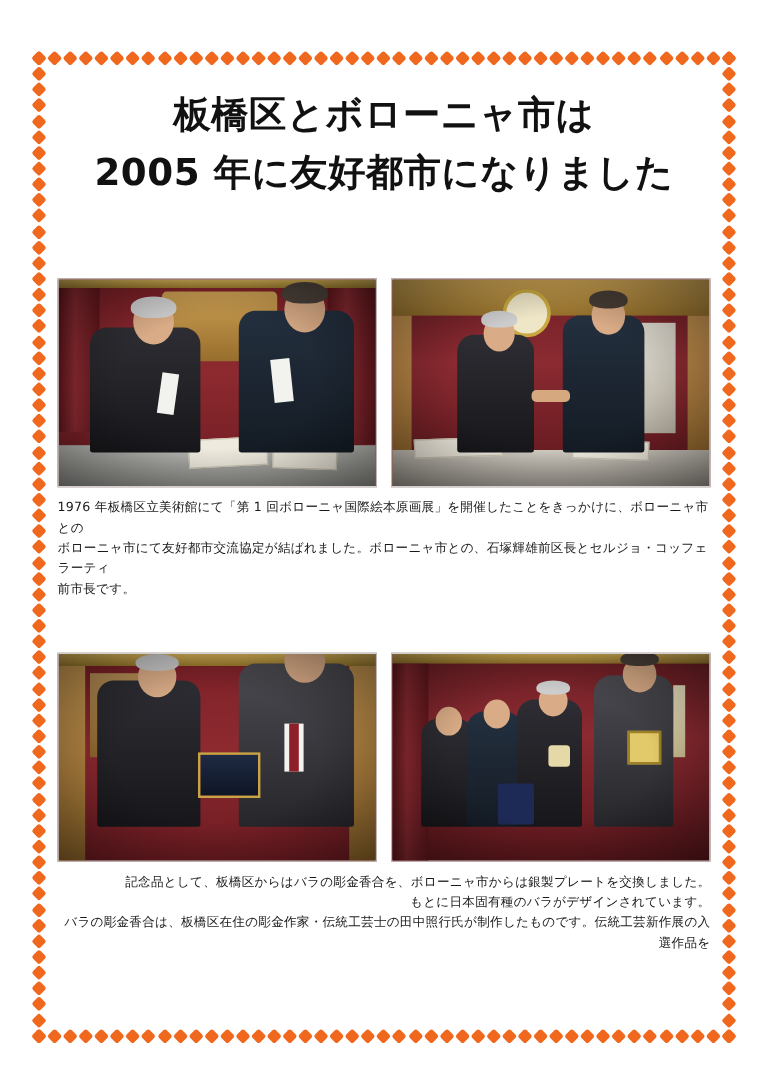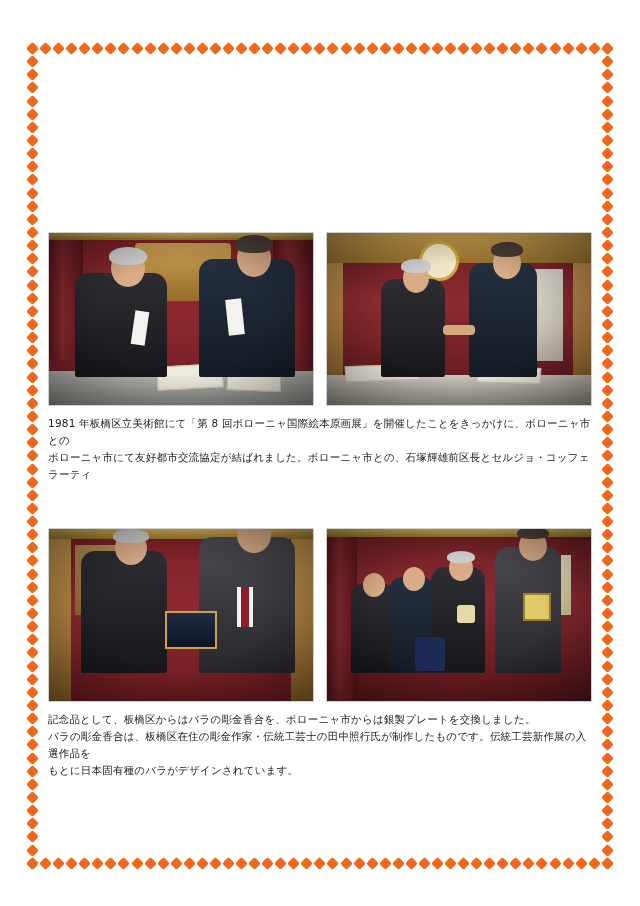--- a/index.html
+++ b/index.html
@@ -84,21 +84,21 @@
     margin-top: 4px;
   }
 
   
   .block {
     position: absolute;
     left: 48px;
     right: 48px;
   }
   .block-1 { top: 232px; }
-  .block-2 { top: 528px; }
+  .block-2 { top: 544px; text-align: right; }
 
   .photo-row {
     display: flex;
     gap: 12px;
   }
   .photo {
     position: relative;
     width: 266px;
     height: 174px;
     overflow: hidden;
@@ -402,20 +402,24 @@
         <span class="dot" style="background: rgb(240, 104, 30);"></span>
         <span class="dot" style="background: rgb(240, 104, 30);"></span>
         <span class="dot" style="background: rgb(240, 104, 30);"></span>
         <span class="dot" style="background: rgb(240, 104, 30);"></span>
         <span class="dot" style="background: rgb(240, 104, 30);"></span>
         <span class="dot" style="background: rgb(240, 104, 30);"></span>
         <span class="dot" style="background: rgb(240, 104, 30);"></span>
       </div>
   </div>
 
+  <div class="headline">
+    <div class="line1">板橋区とボローニャ市は</div>
+    <div class="line2">2005 年に友好都市になりました</div>
+  </div>
 
   <div class="block block-1">
     <div class="photo-row">
 
       <div class="photo">
         <div class="wall"></div>
         <div class="gold-bar" style="left:0;top:0;width:100%;height:7px;"></div>
         <div class="drape" style="left:0;top:7px;width:34px;height:120px;"></div>
         <div class="drape" style="right:0;top:7px;width:40px;height:130px;"></div>
         <div class="gold-bar" style="left:86px;top:10px;width:96px;height:58px;border-radius:4px;opacity:.85;"></div>
@@ -453,22 +457,23 @@
         <div class="figure suit-navy" style="left:142px;width:68px;height:114px;"></div>
         <div class="head" style="left:166px;bottom:126px;width:28px;height:32px;"></div>
         <div class="hair" style="left:164px;bottom:148px;width:32px;height:15px;background:#463c34;"></div>
         <div style="position:absolute;left:116px;bottom:70px;width:32px;height:10px;background:#d6a87f;border-radius:4px;"></div>
         <div class="vignette"></div>
       </div>
 
     </div>
 
     <div class="caption">
-      <p>1981 年板橋区立美術館にて「第 8 回ボローニャ国際絵本原画展」を開催したことをきっかけに、ボローニャ市との</p>
+      <p>1976 年板橋区立美術館にて「第 1 回ボローニャ国際絵本原画展」を開催したことをきっかけに、ボローニャ市との</p>
       <p>ボローニャ市にて友好都市交流協定が結ばれました。ボローニャ市との、石塚輝雄前区長とセルジョ・コッフェラーティ</p>
+      <p>前市長です。</p>
     </div>
   </div>
 
   <div class="block block-2">
     <div class="photo-row">
 
       <div class="photo">
         <div class="wall"></div>
         <div class="gold-bar" style="left:0;top:0;width:100%;height:10px;"></div>
         <div class="gold-bar" style="left:0;top:10px;width:22px;height:164px;opacity:.8;"></div>
@@ -509,18 +514,18 @@
         <div style="position:absolute;left:196px;bottom:80px;width:24px;height:24px;background:#e2c96a;border:2px solid #9d8128;"></div>
         <div style="position:absolute;left:130px;bottom:78px;width:18px;height:18px;background:#e6d9a8;border-radius:3px;"></div>
         <div style="position:absolute;left:88px;bottom:30px;width:30px;height:34px;background:#1e2a56;border-radius:2px;"></div>
         <div class="vignette"></div>
       </div>
 
     </div>
 
     <div class="caption">
       <p>記念品として、板橋区からはバラの彫金香合を、ボローニャ市からは銀製プレートを交換しました。</p>
+      <p>もとに日本固有種のバラがデザインされています。</p>
       <p>バラの彫金香合は、板橋区在住の彫金作家・伝統工芸士の田中照行氏が制作したものです。伝統工芸新作展の入選作品を</p>
-      <p>もとに日本固有種のバラがデザインされています。</p>
     </div>
   </div>
 
 </div>
 
 </body></html>

